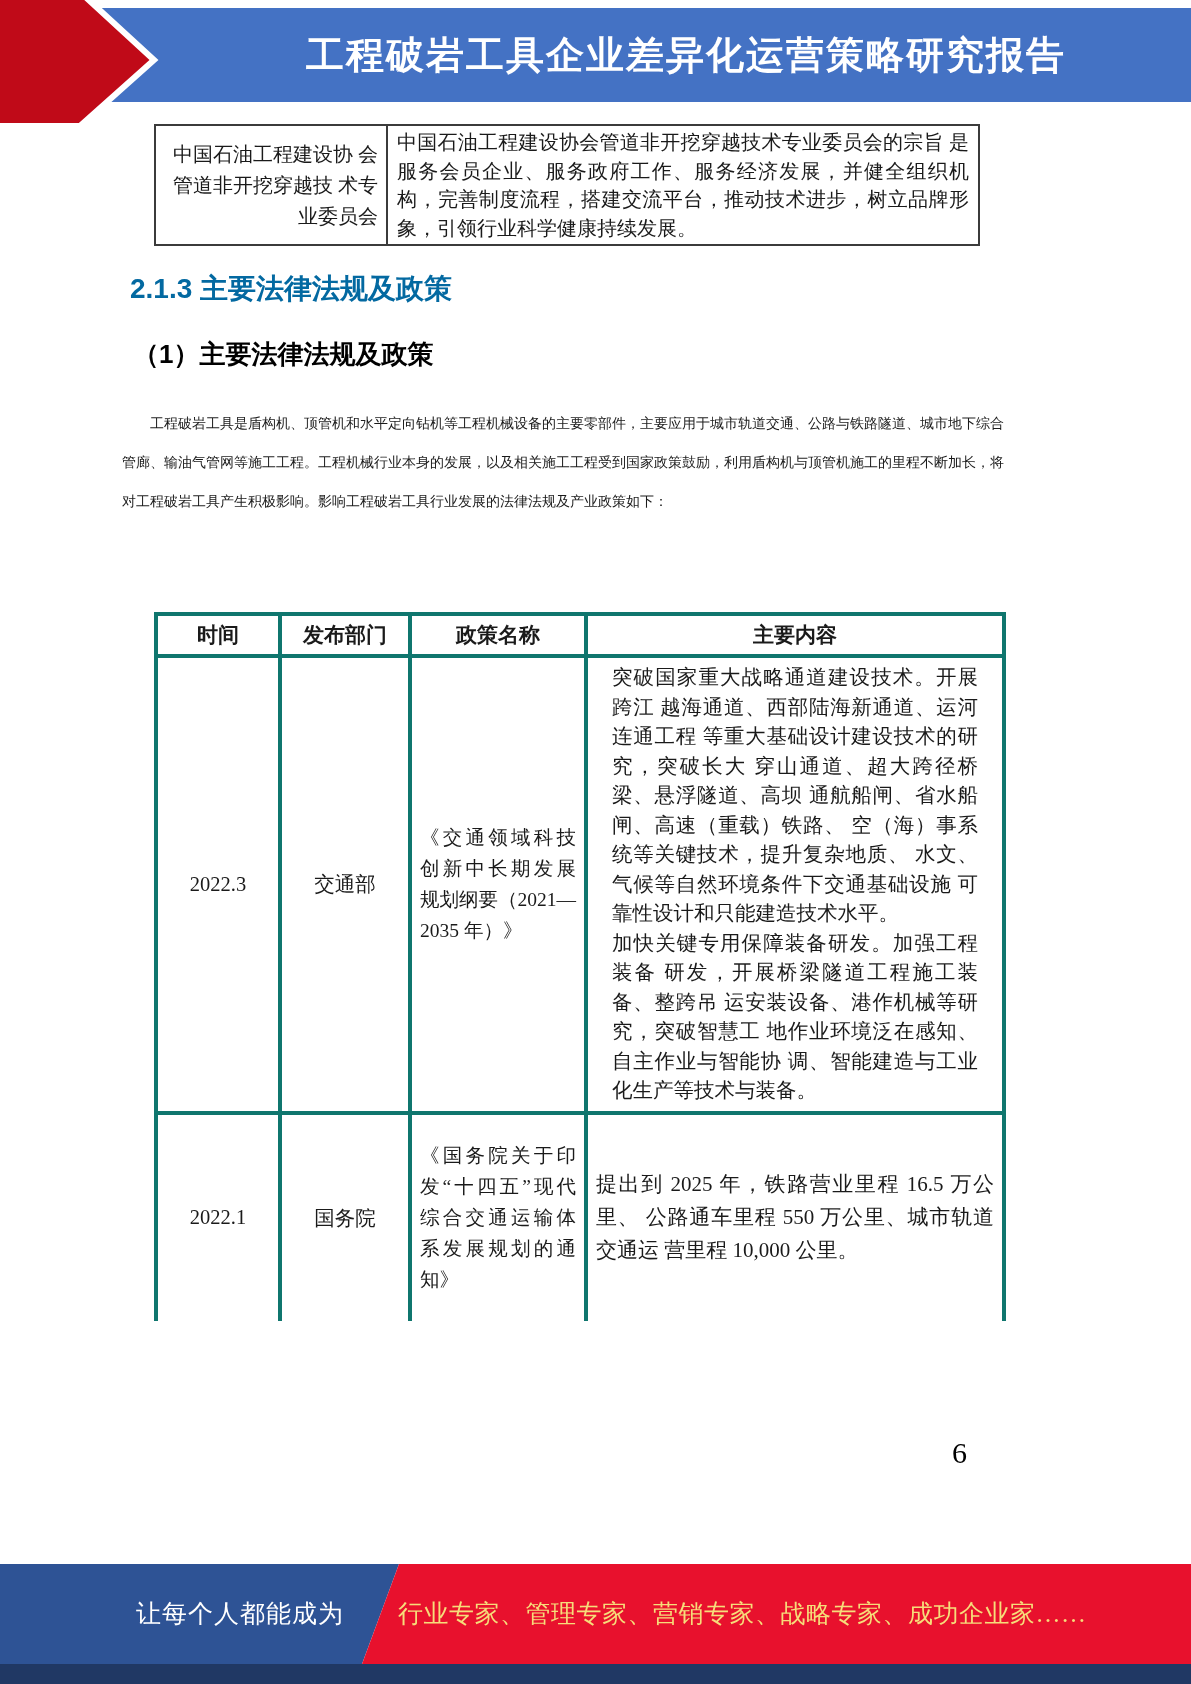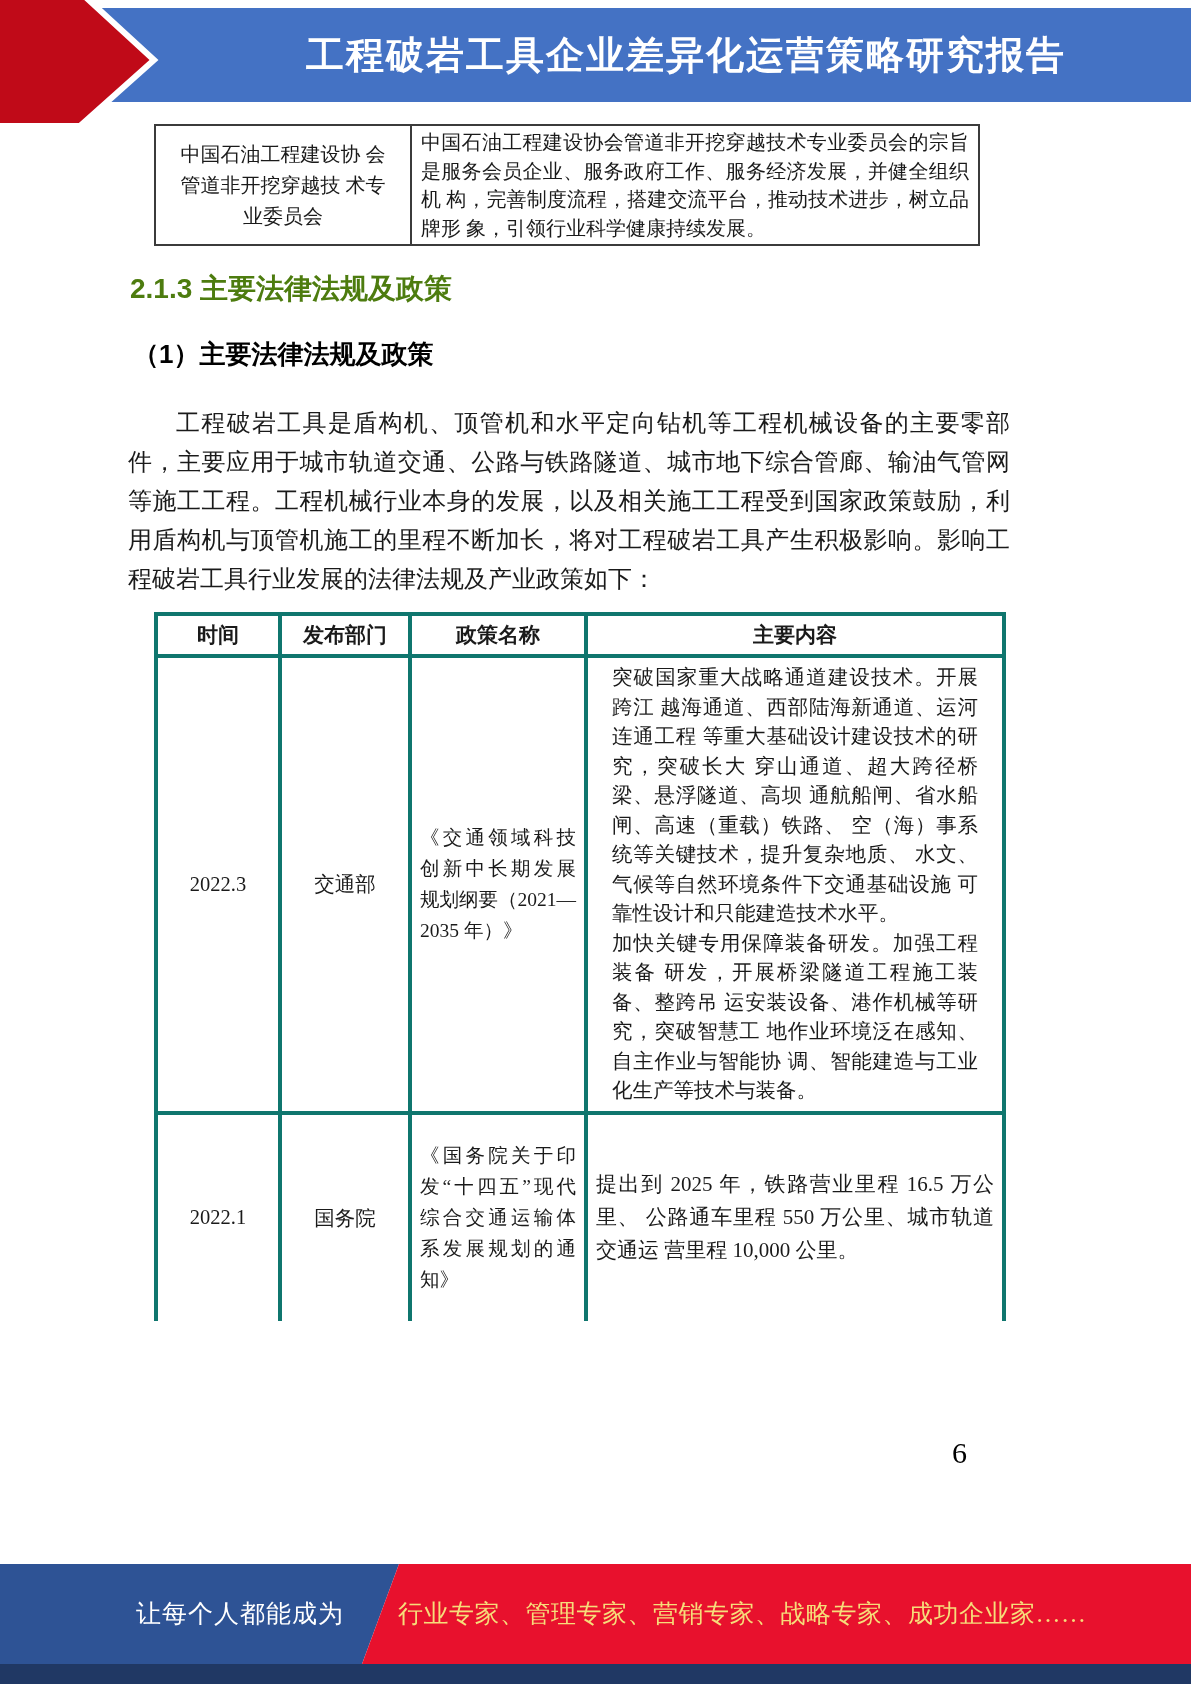--- a/index.html
+++ b/index.html
@@ -14,33 +14,33 @@
     position:absolute;left:186px;top:8px;width:1000px;height:94px;line-height:94px;
     text-align:center;color:#ffffff;font-family:"Liberation Sans",sans-serif;
     font-weight:bold;font-size:38px;letter-spacing:2px;white-space:nowrap;
   }
   
   .assoc-table{
     position:absolute;left:154px;top:124px;width:826px;border-collapse:collapse;
     table-layout:fixed;font-size:20px;
   }
   .assoc-table td{border:2px solid #3b3b3b;vertical-align:middle;}
-  .assoc-name{width:214px;text-align:center;line-height:31px;padding:4px 20px;}
+  .assoc-name{width:214px;text-align:right;line-height:31px;padding:4px 8px;}
   .assoc-desc{text-align:justify;line-height:28.5px;padding:2px 9px;}
   
   .sec-heading{
     position:absolute;left:130px;top:270px;font-family:"Liberation Sans",sans-serif;
-    font-weight:bold;font-size:28px;color:#4d7c0f;white-space:nowrap;
+    font-weight:bold;font-size:28px;color:#0369a1;white-space:nowrap;
   }
   .sub-heading{
     position:absolute;left:133px;top:337px;font-family:"Liberation Sans",sans-serif;
     font-weight:bold;font-size:26px;color:#000;white-space:nowrap;
   }
   .intro{
-    position:absolute;left:128px;top:404px;width:882px;font-size:24px;line-height:39px;
+    position:absolute;left:122px;top:404px;width:882px;font-size:14px;line-height:39px;
     text-indent:2em;text-align:justify;
   }
   
   .policy-table{
     position:absolute;left:154px;top:612px;width:824px;border-collapse:collapse;
     table-layout:fixed;font-size:20.5px;
   }
   .policy-table th,.policy-table td{border:4px solid #0f766e;}
   .policy-table th{height:36px;font-size:21px;font-weight:bold;text-align:center;vertical-align:middle;}
   .col-time{width:118px;} .col-dept{width:124px;} .col-name{width:170px;} .col-content{width:412px;}

